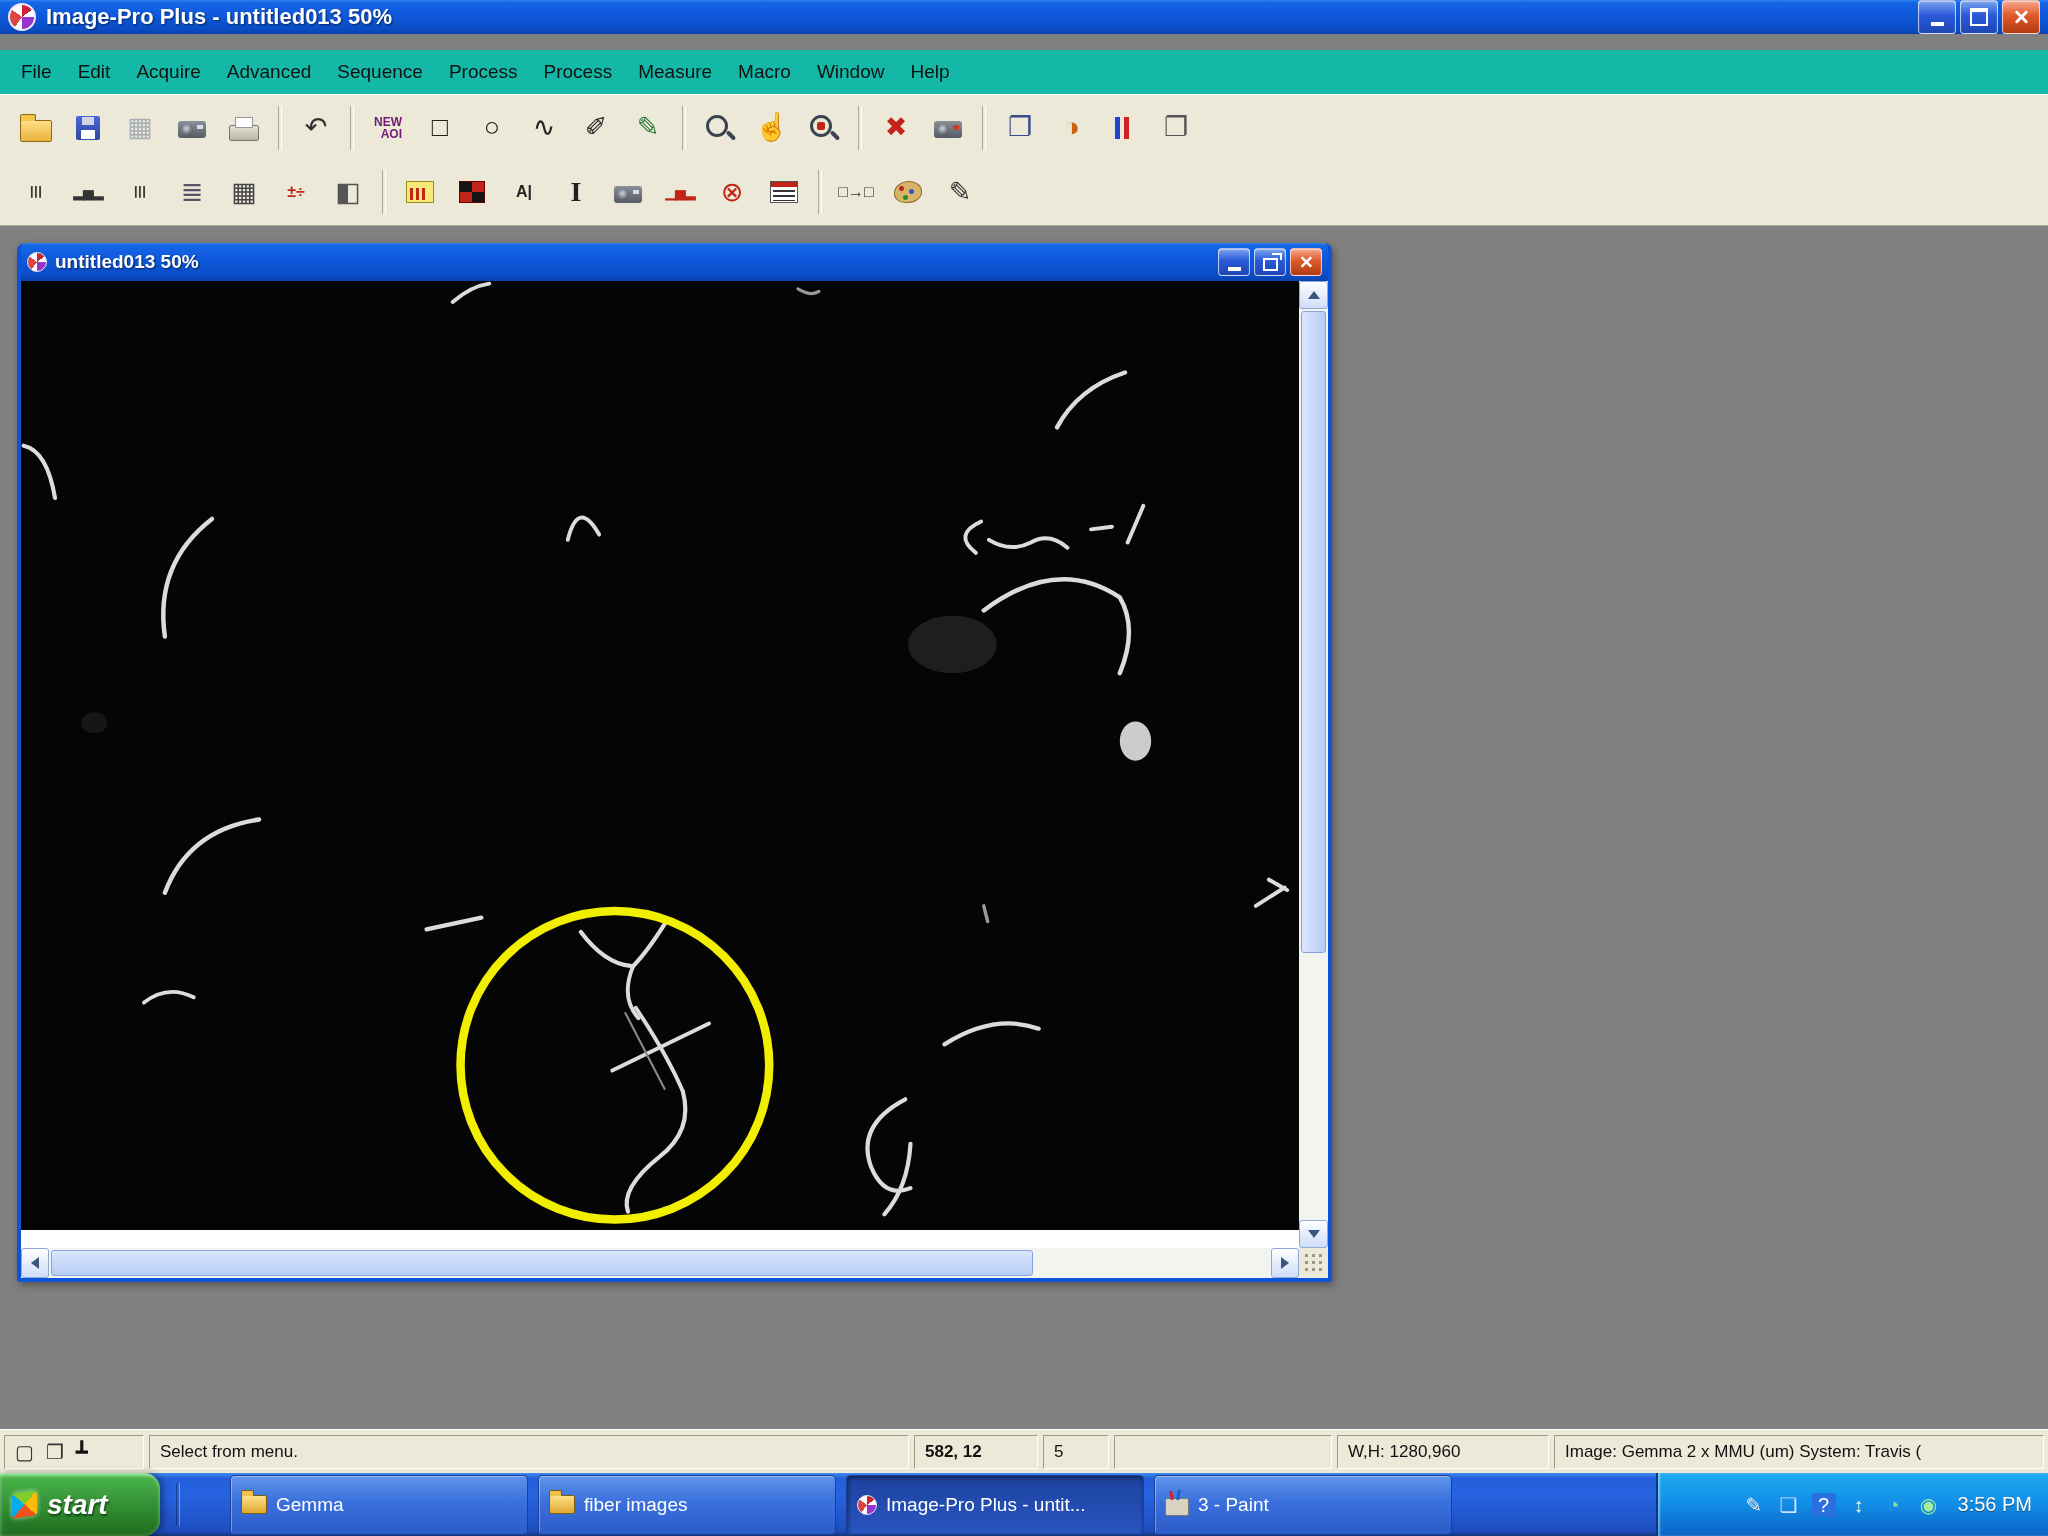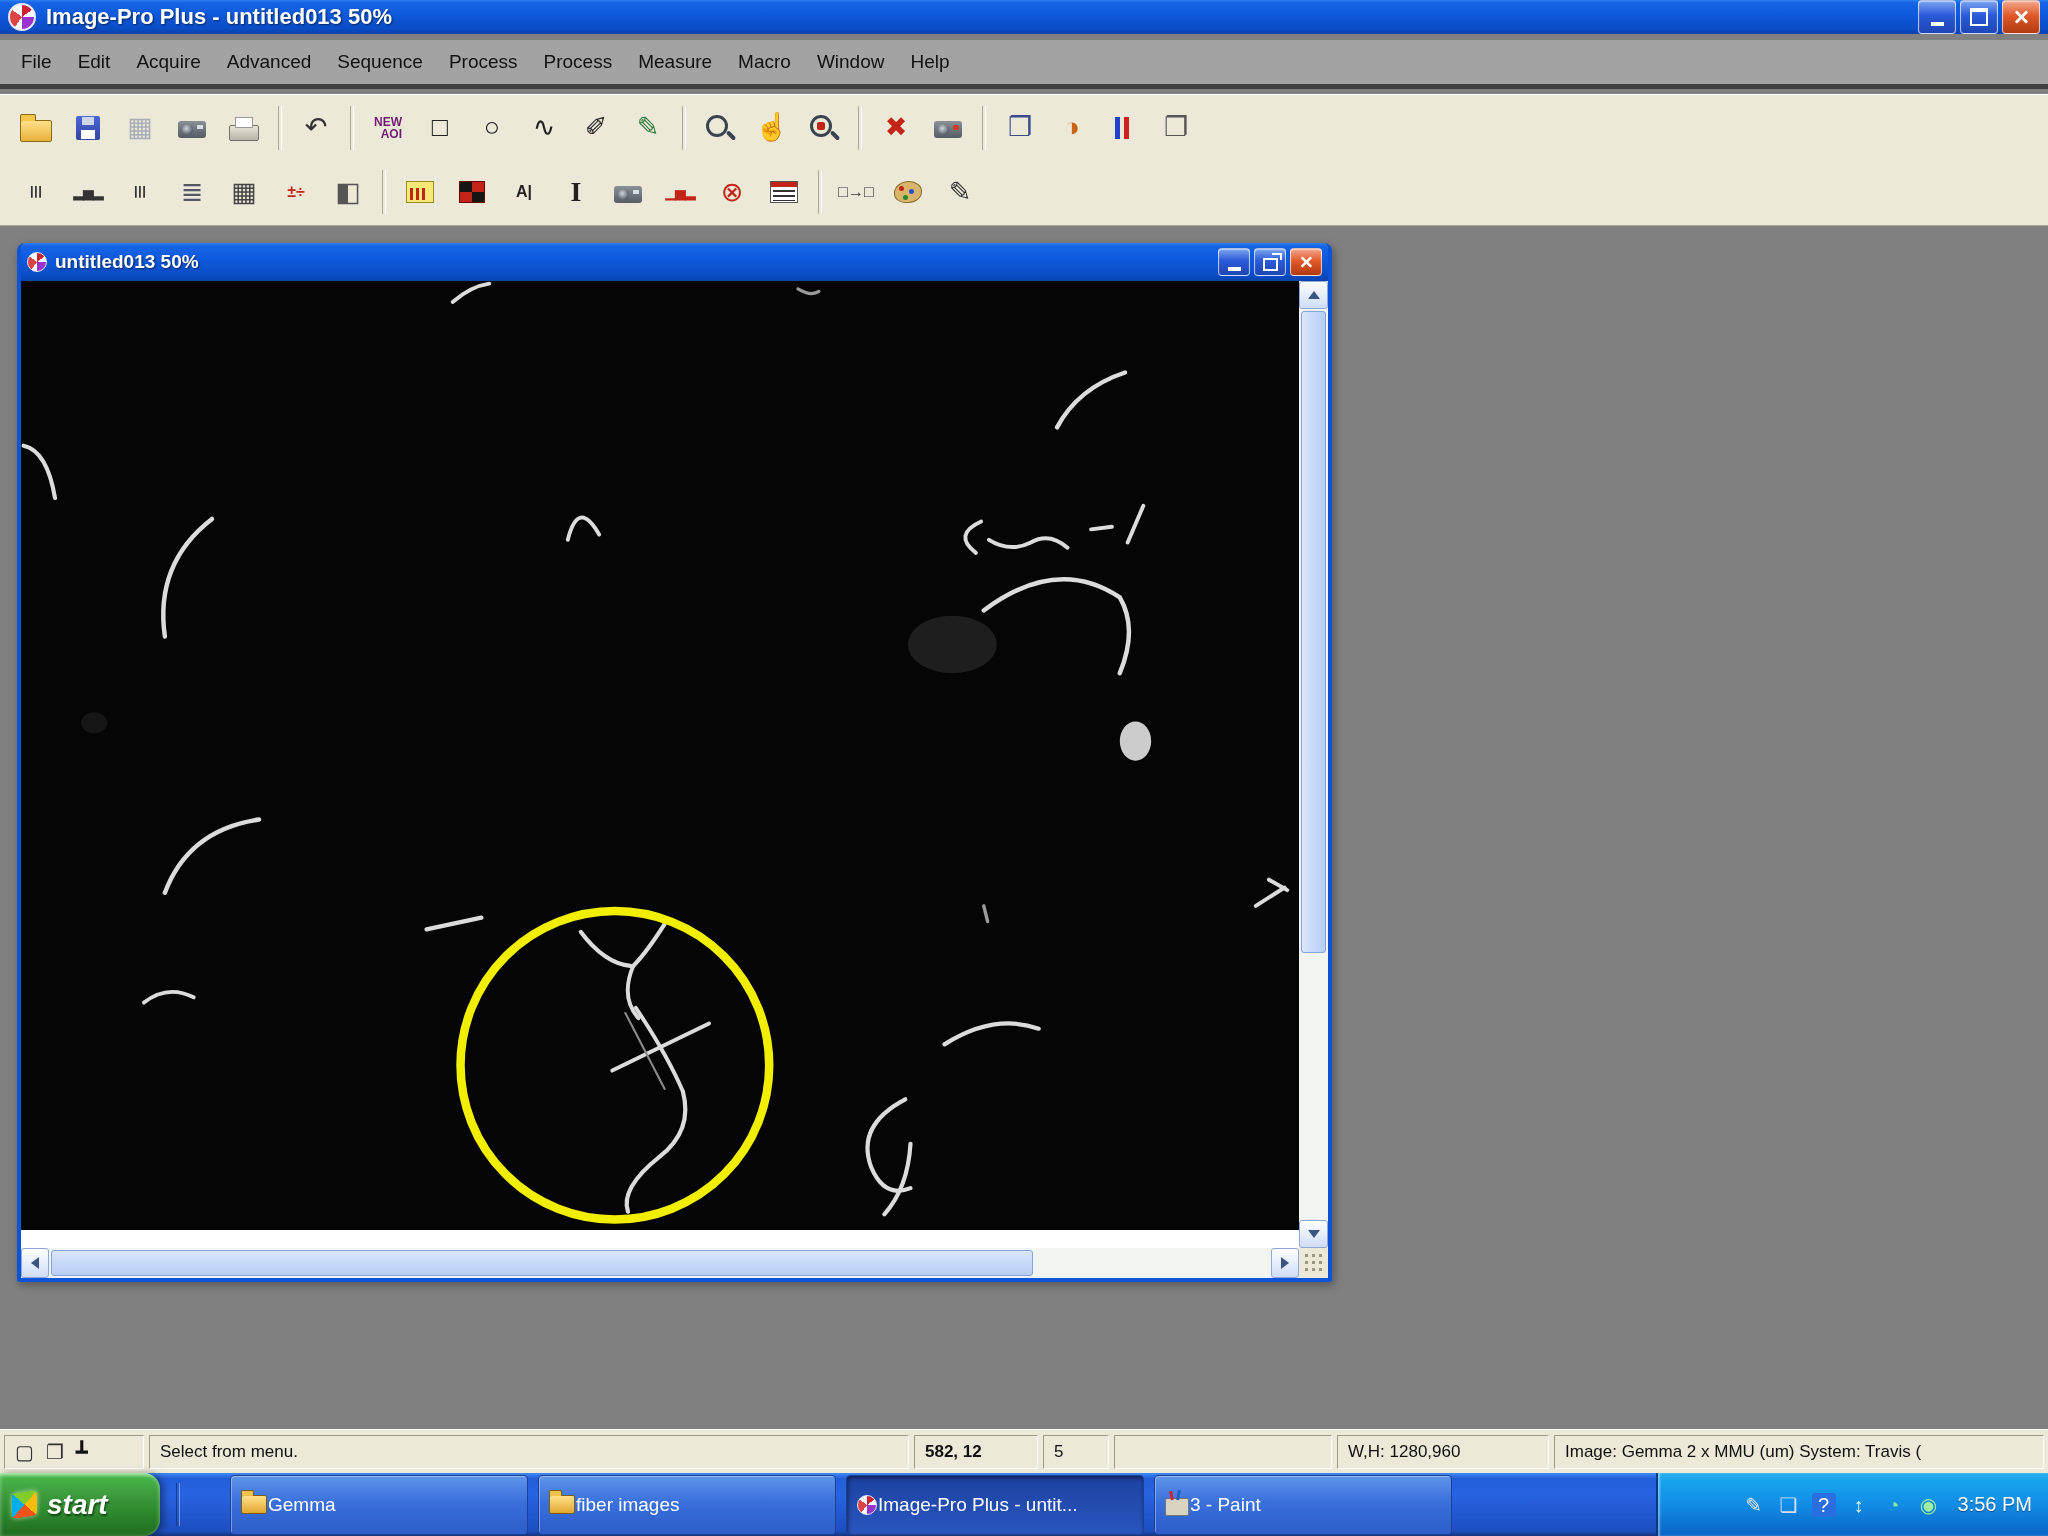--- a/index.html
+++ b/index.html
@@ -18,21 +18,21 @@
   .glyph-min{width:13px;height:4px;background:#fff;margin-top:14px;}
   .glyph-max{width:14px;height:12px;border:2px solid #fff;border-top-width:4px;}
   .glyph-restore{width:11px;height:9px;border:2px solid #fff;position:relative;margin-top:4px;}
   .glyph-restore::before{content:"";position:absolute;right:-6px;top:-7px;width:8px;height:5px;
     border:2px solid #fff;border-bottom:none;border-left:none;}
   .glyph-close{position:relative;width:18px;height:18px;}
   .glyph-close::before,.glyph-close::after{content:"";position:absolute;left:8px;top:1px;width:3px;height:16px;background:#fff;border-radius:1px;}
   .glyph-close::before{transform:rotate(45deg);} .glyph-close::after{transform:rotate(-45deg);}
 
   
-  #menubar{position:absolute;top:40px;left:0;right:0;height:44px;background:#a3a3a3;display:flex;
+  #menubar{position:absolute;top:50px;left:0;right:0;height:44px;background:#14b8a6;display:flex;
     align-items:center;padding-left:8px;font-size:19px;color:#111;border-bottom:5px solid #404040;}
   .menu-item{padding:6px 13px;}
   .toolbar{position:absolute;left:0;right:0;background:#ece9d8;display:flex;align-items:center;padding-left:10px;}
   #tb1{top:94px;height:65px;border-top:1px solid #fff;}
   #tb2{top:159px;height:66px;border-bottom:1px solid #aca899;}
   .tbtn{width:52px;height:54px;display:flex;align-items:center;justify-content:center;flex:none;}
   .tb-sep{width:2px;height:44px;margin:0 8px;border-left:1px solid #aca899;border-right:1px solid #fff;flex:none;}
   .glyph{font-size:27px;line-height:1;}
   .glyph.rot90{transform:rotate(90deg);font-size:24px;font-weight:bold;}
   .glyph.small{font-size:14px;letter-spacing:-1px;}
@@ -111,21 +111,21 @@
     background:linear-gradient(180deg,#8ce08c 0%,#47b347 8%,#389338 45%,#2e8b2e 60%,#1f6b1f 100%);
     box-shadow:inset 0 1px 4px rgba(255,255,255,.45),4px 0 7px rgba(0,0,0,.35);}
   .xp-flag{width:25px;height:25px;border-radius:4px;transform:skewY(-8deg);flex:none;
     background:conic-gradient(from -45deg,#80cc28 0 25%,#fbbc09 0 50%,#f1511b 0 75%,#00adef 0);
     box-shadow:0 0 5px rgba(255,255,255,.65);}
   #tbdivider{position:absolute;left:176px;top:10px;bottom:10px;width:2px;border-left:1px solid rgba(0,0,0,.35);border-right:1px solid rgba(255,255,255,.35);}
   #taskbtns{position:absolute;left:230px;top:0;bottom:0;display:flex;align-items:center;gap:10px;}
   .taskbtn{width:298px;height:60px;border-radius:4px;border:1px solid #1d3f96;box-sizing:border-box;
     background:linear-gradient(180deg,#5e95ea 0%,#3a70dd 45%,#2c5cc8 100%);
     box-shadow:inset 1px 1px 0 rgba(255,255,255,.35);color:#fff;font-size:19px;
-    display:flex;align-items:center;gap:1px;padding:0 10px;overflow:hidden;white-space:nowrap;}
+    display:flex;align-items:center;gap:9px;padding:0 10px;overflow:hidden;white-space:nowrap;}
   .taskbtn.active{background:linear-gradient(180deg,#1c42a0 0%,#2a56c0 100%);box-shadow:inset 1px 2px 4px rgba(0,0,0,.5);}
   .mini-folder{width:24px;height:17px;background:linear-gradient(180deg,#ffe08a,#e0a82e);border:1px solid #7a5e14;border-radius:2px;position:relative;flex:none;}
   .mini-folder::before{content:"";position:absolute;top:-6px;left:-1px;width:11px;height:5px;background:#f0c14b;border:1px solid #7a5e14;border-bottom:none;border-radius:2px 2px 0 0;}
   .app-swirl{width:28px;height:28px;border-radius:50%;flex:none;border:2px solid #e8e8f8;box-sizing:border-box;
     background:conic-gradient(#c23 0 15%,#fff 0 25%,#93c 0 50%,#fff 0 60%,#d44 0 85%,#fff 0);}
   .app-swirl.sm{width:20px;height:20px;border-width:1px;}
   .ic-paint{width:22px;height:16px;background:#d8d2c0;border:1px solid #777;border-radius:2px;position:relative;margin-top:4px;flex:none;}
   .ic-paint::before{content:"";position:absolute;left:4px;top:-8px;width:3px;height:9px;background:#c23;transform:rotate(-12deg);}
   .ic-paint::after{content:"";position:absolute;left:11px;top:-9px;width:3px;height:10px;background:#235fc2;transform:rotate(10deg);}
   #tray{position:absolute;right:0;top:0;bottom:0;width:392px;display:flex;align-items:center;justify-content:flex-end;

